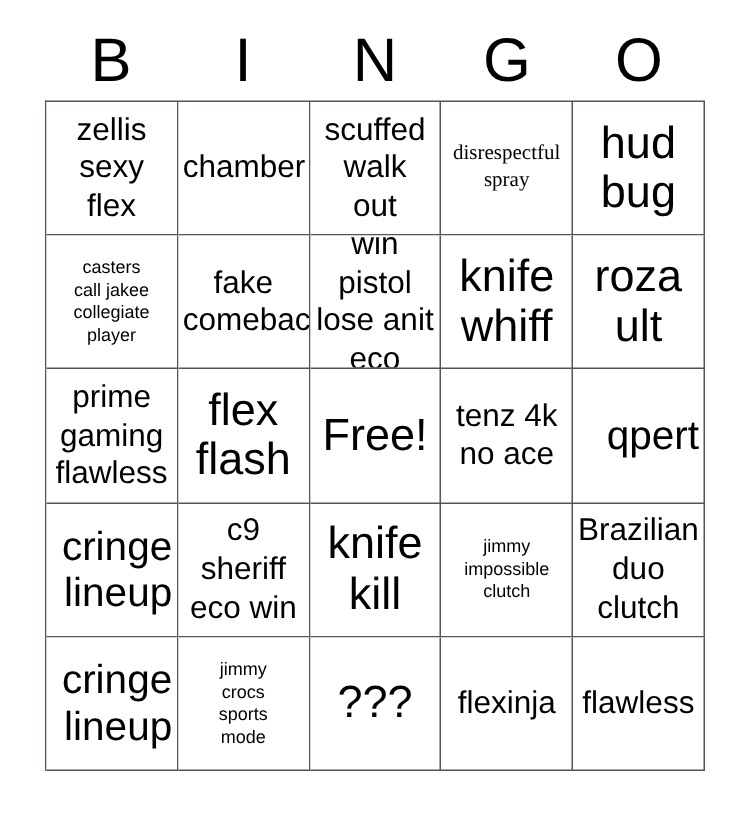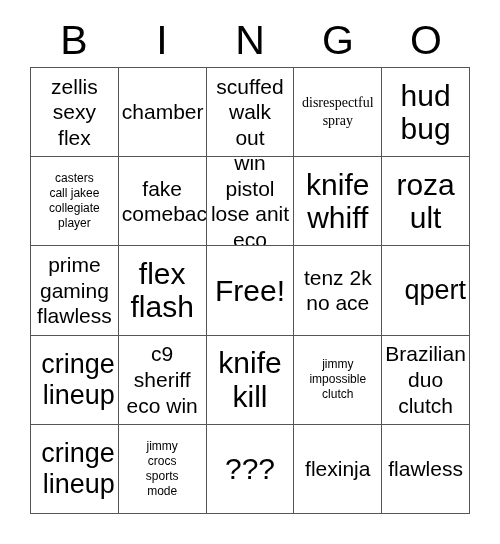--- a/index.html
+++ b/index.html
@@ -155,21 +155,21 @@
 flawless</span>
       </div>
     <div class="cell fs-xl">
         <span class="cell-text">flex
 flash</span>
       </div>
     <div class="cell fs-xl">
         <span class="cell-text">Free!</span>
       </div>
     <div class="cell fs-md">
-        <span class="cell-text">tenz 2k
+        <span class="cell-text">tenz 4k
 no ace</span>
       </div>
     <div class="cell fs-lg">
         <span class="cell-text">qpert</span>
       </div>
 
     <div class="cell fs-lg">
         <span class="cell-text">cringe
 lineup</span>
       </div>

